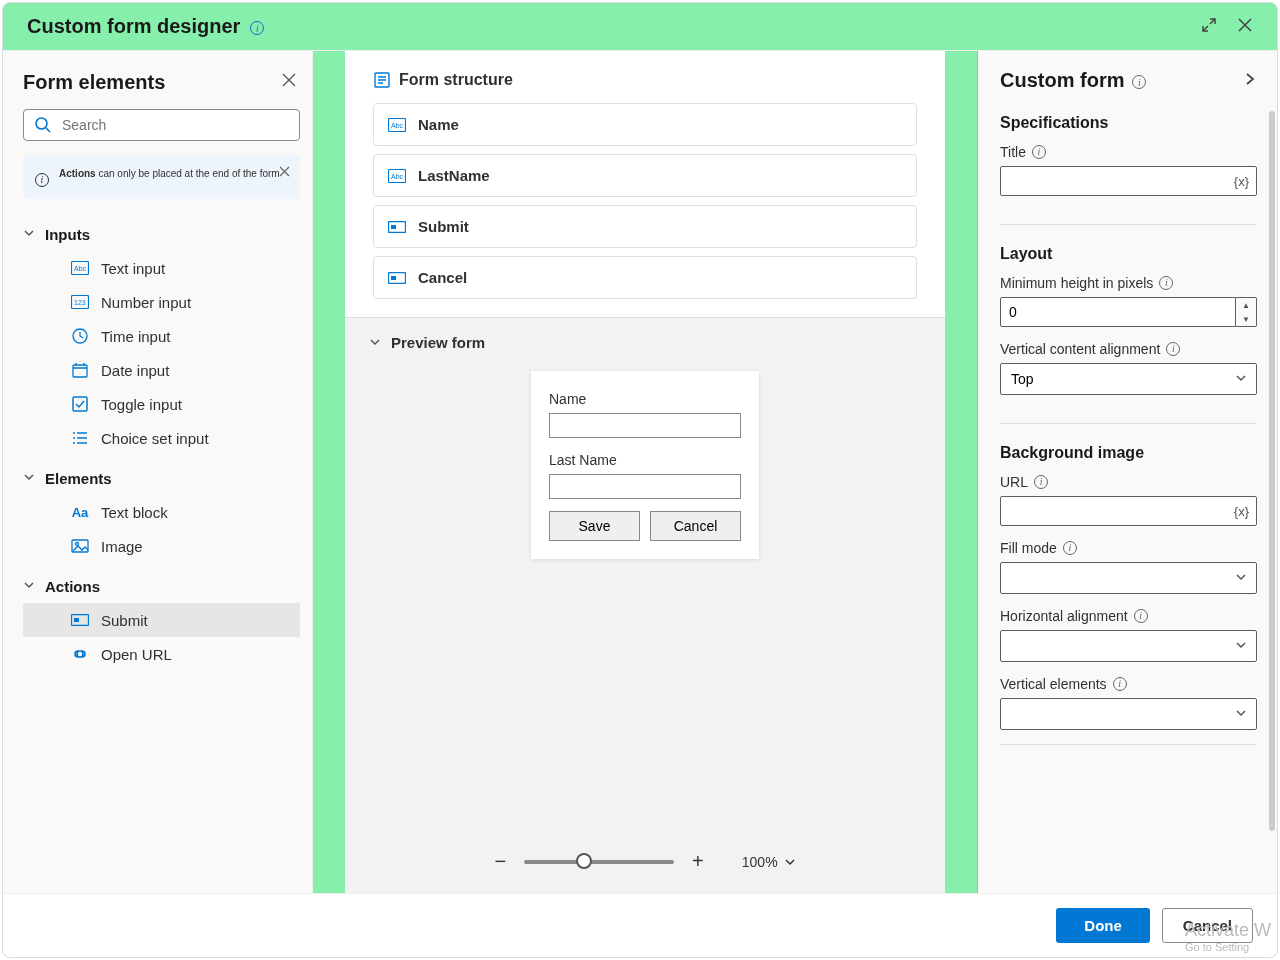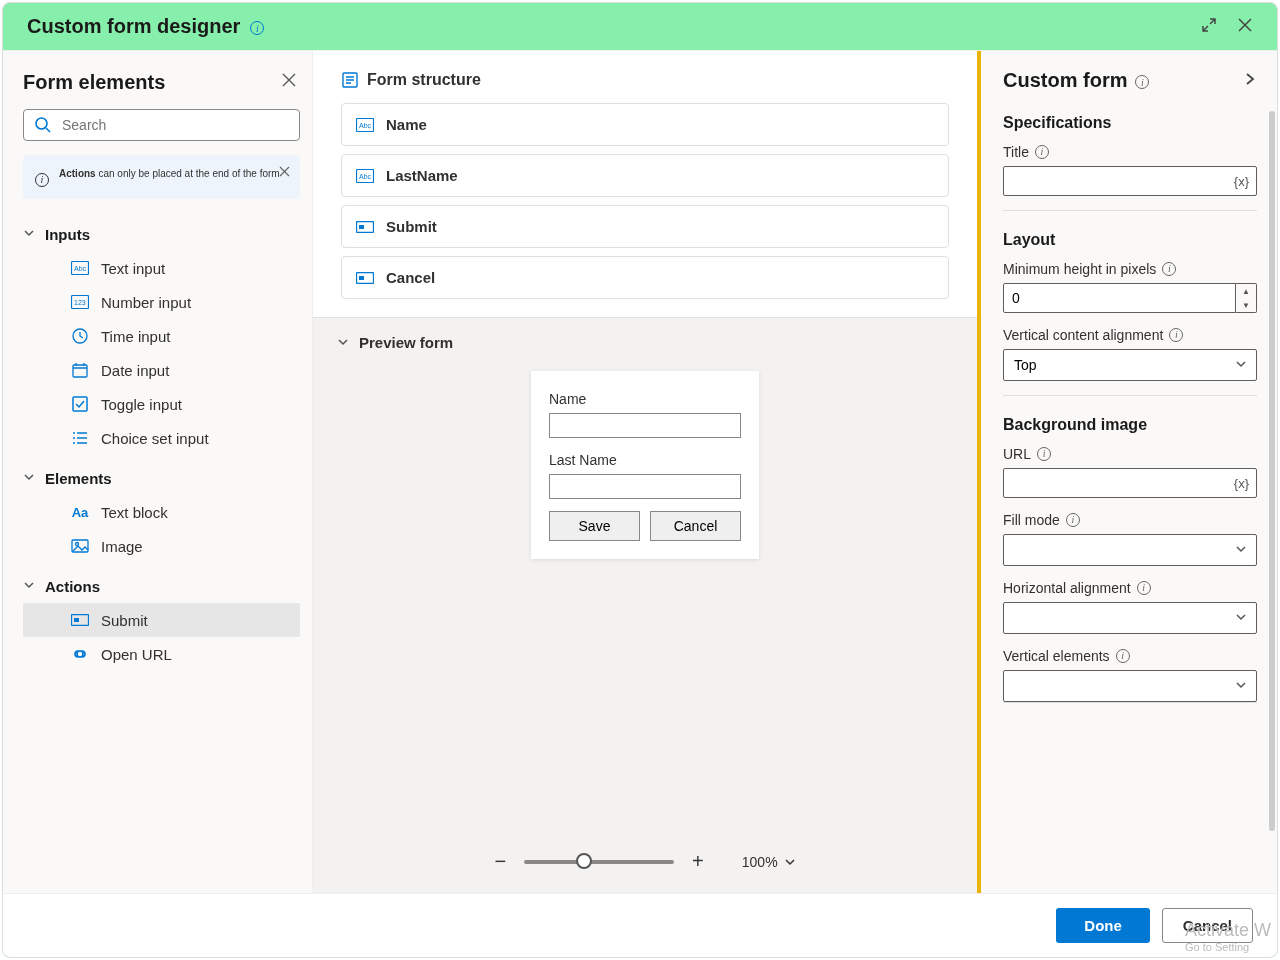--- a/index.html
+++ b/index.html
@@ -3,21 +3,21 @@
 <meta charset="utf-8">
 <style>
 * { box-sizing: border-box; margin: 0; padding: 0; font-family: "Segoe UI", Arial, sans-serif; }
 body { background: #fff; width: 1280px; height: 960px; overflow: hidden; position: relative; }
 .window { border: 1px solid #ddd; border-radius: 8px; width: 1276px; height: 956px; margin: 2px; display: flex; flex-direction: column; overflow: hidden; background: #86efac; }
 .header { display: flex; align-items: center; padding: 12px 24px; border-bottom: 1px solid #eee; }
 .header-title { font-size: 20px; font-weight: 600; color: #1a1a1a; }
 .header .info-icon { margin-left: 10px; color: #0078d4; }
 .header-actions { margin-left: auto; display: flex; gap: 20px; }
 .header-actions svg, .header-actions span { cursor: pointer; color: #444; }
-.body { flex: 1; display: flex; overflow: hidden; }
+.body { flex: 1; display: flex; overflow: hidden; gap: 32px; }
 .left-panel { width: 310px; border-right: 1px solid #eee; background: #faf9f8; display: flex; flex-direction: column; padding: 18px 12px 12px 20px; overflow-y: auto; }
 .left-header { display: flex; align-items: center; margin-bottom: 14px; }
 .left-header h2 { font-size: 20px; font-weight: 600; color: #1a1a1a; }
 .left-header .close-x { margin-left: auto; font-size: 16px; color: #555; cursor: pointer; padding: 4px; }
 .search-box { display: flex; align-items: center; border: 1px solid #888; border-radius: 4px; background:#fff; padding: 6px 10px; margin-bottom: 14px; }
 .search-box svg { color:#0078d4; margin-right: 10px; }
 .search-box input { border:none; outline:none; flex:1; font-size: 14px; background:transparent; }
 .info-banner { background:#eef4fb; border-radius: 4px; padding: 12px 12px 12px 12px; display:flex; align-items:flex-start; margin-bottom: 18px; position:relative; }
 .info-banner .banner-icon { margin-right: 10px; margin-top: 2px; }
 .info-banner .banner-text { font-size: 10px; color:#323130; line-height: 1.4; }
@@ -42,26 +42,26 @@
 .preview-card { background:#fff; width: 228px; margin: 0 auto 12px auto; padding: 18px 18px; box-shadow: 0 1px 4px rgba(0,0,0,0.1); }
 .preview-card .fld-label { font-size: 14px; color:#323130; margin-bottom:6px; margin-top:2px; }
 .preview-card input[type=text] { width:100%; border:1px solid #8a8886; padding:4px 6px; font-size:13px; margin-bottom: 12px; }
 .preview-card .btn-row { display:flex; gap:10px; }
 .preview-card button { flex:1; border:1px solid #8a8886; background:#efefef; padding:6px 8px; font-size:14px; cursor:pointer; }
 .zoom-row { display:flex; align-items:center; justify-content:center; gap:18px; margin-top:auto; padding: 10px 0 4px 0; }
 .zoom-row .zbtn { font-size:20px; color:#333; cursor:pointer; user-select:none; }
 .zoom-row .slider { width:150px; height:4px; background:#8a8886; position:relative; border-radius:2px; }
 .zoom-row .slider .thumb { width:16px; height:16px; border-radius:50%; background:#fff; border:2px solid #555; position:absolute; top:-7px; left:52px; }
 .zoom-row .zoomval { font-size:14px; color:#323130; margin-left: 20px; display:flex; align-items:center; gap:6px; }
-.right-panel { width: 300px; border-left: 4px solid #eab308; background:#faf9f8; padding: 18px 20px 10px 22px; overflow-y:auto; position:relative; }
+.right-panel { width: 300px; border-left: 1px solid #eab308; background:#faf9f8; padding: 18px 20px 10px 22px; overflow-y:auto; position:relative; }
 .right-header { display:flex; align-items:center; margin-bottom: 22px; }
 .right-header h2 { font-size: 20px; font-weight:600; color:#1a1a1a; }
 .right-header .info-icon { margin-left: 8px; color:#666; }
 .right-header .chevr { margin-left:auto; color:#444; cursor:pointer; }
-.prop-section { margin-bottom: 20px; border-bottom: 1px solid #e1dfdd; }
+.prop-section { margin-bottom: 20px; padding-bottom: 14px; border-bottom: 1px solid #e1dfdd; }
 .prop-section:last-child { border-bottom:none; }
 .prop-heading { font-size:16px; font-weight:600; color:#1a1a1a; margin-bottom: 12px; }
 .prop-label { font-size:14px; color:#323130; margin-bottom: 6px; display:flex; align-items:flex-start; gap:6px; }
 .prop-label .info-icon { color:#666; font-size:12px; }
 .prop-input-wrap { position:relative; margin-bottom: 14px; }
 .prop-input { width:100%; border:1px solid #605e5c; border-radius:2px; padding: 6px 30px 6px 8px; font-size:14px; background:#fff; }
 .prop-input-wrap .suffix { position:absolute; right:8px; top:50%; transform:translateY(-50%); font-size:13px; color:#555; }
 .prop-select { width:100%; border:1px solid #605e5c; border-radius:2px; padding: 7px 30px 7px 10px; font-size:14px; background:#fff; appearance:none; position:relative; }
 .select-wrap { position:relative; margin-bottom: 14px; }
 .select-wrap .chevd { position:absolute; right:10px; top:50%; transform:translateY(-50%); color:#555; pointer-events:none; }

